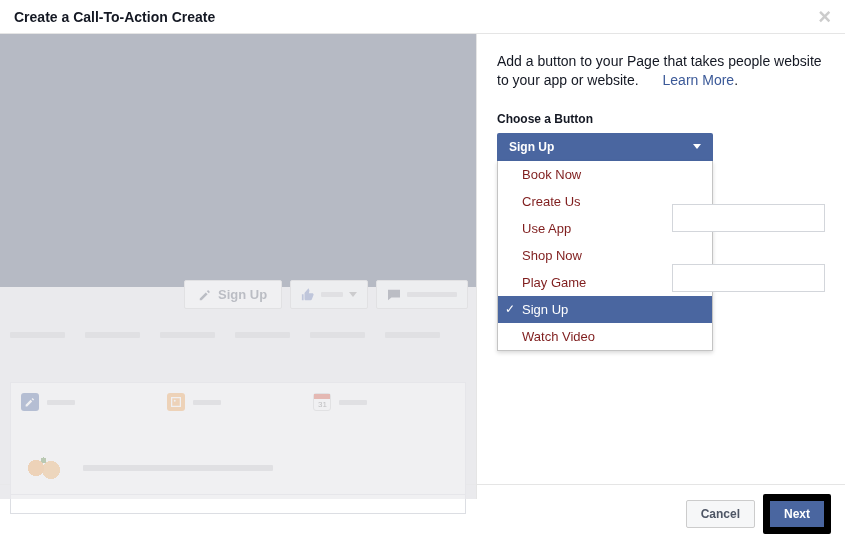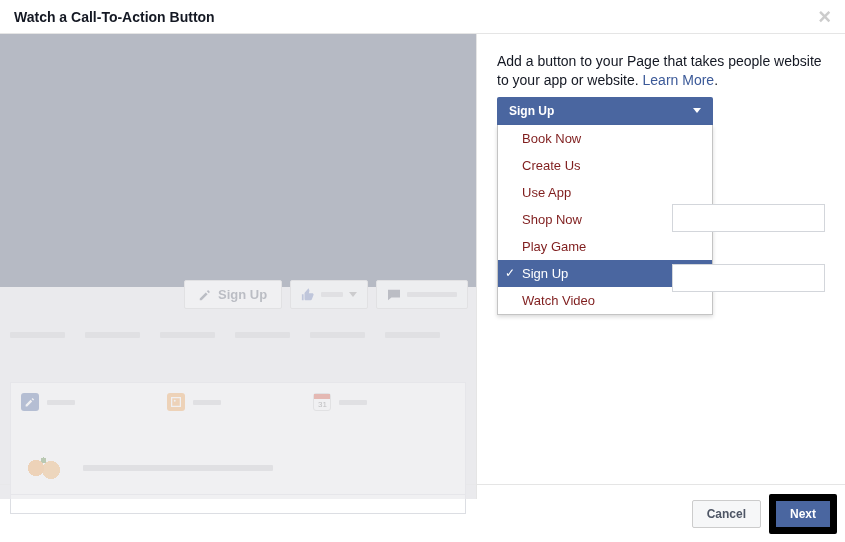--- a/index.html
+++ b/index.html
@@ -28,42 +28,42 @@
     .blue-sq { background: #3b5998; }
     .orange-sq { background: #f59a3e; }
     .cal-sq { background: #fff; border: 1px solid #ccc; position: relative; }
     .cal-sq::before { content: ''; position: absolute; top: 0; left: 0; right: 0; height: 5px; background: #d8432e; }
     .cal-sq span { font-size: 8px; color: #555; position: absolute; bottom: 1px; left: 4px; }
     .card-row2 { display: flex; align-items: center; gap: 12px; }
     .fruit { width: 50px; height: 38px; background: radial-gradient(circle at 30% 50%, #f59a3e 8px, transparent 8px), radial-gradient(circle at 60% 55%, #f5a84e 9px, transparent 9px), radial-gradient(circle at 45% 30%, #4a7c2e 3px, transparent 3px); border-radius: 4px; }
     .card2 { position: absolute; top: 460px; left: 10px; right: 10px; height: 20px; background: #fff; border: 1px solid #dcdee3; z-index: 2; }
     .right { flex: 1; padding: 18px 20px; position: relative; }
     .intro { font-size: 14px; color: #141823; line-height: 1.35; }
-    .intro a { color: #3b5998; text-decoration: none; }
+    .intro a { color: #3b5998; text-decoration: none; margin-left: 20px; }
     .section-label { font-size: 12px; font-weight: bold; color: #141823; margin-top: 22px; display: block; }
     .dd-wrap { position: relative; margin-top: 7px; width: 216px; }
     .dd-sel { background: #4a66a0; color: #fff; font-weight: bold; font-size: 12px; padding: 7px 12px; border-radius: 2px 2px 0 0; display: flex; justify-content: space-between; align-items: center; cursor: pointer; }
     .caret-w { width: 0; height: 0; border-left: 4px solid transparent; border-right: 4px solid transparent; border-top: 5px solid #fff; }
     .dd-list { background: #fff; border: 1px solid #c4c4c4; border-top: none; box-shadow: 0 2px 4px rgba(0,0,0,0.15); }
     .dd-item { padding: 6px 12px 6px 24px; font-size: 13px; color: #7f1d1d; cursor: pointer; position: relative; }
     .dd-item.sel { background: #4a66a0; color: #fff; }
     .dd-item.sel::before { content: '✓'; position: absolute; left: 7px; font-size: 12px; }
     .inputfield { position: absolute; right: 20px; width: 153px; height: 28px; border: 1px solid #d3d6db; background: #fff; }
     .in1 { top: 170px; }
     .in2 { top: 230px; }
-    .footer { position: absolute; bottom: 0; left: 0; right: 0; height: 58px; border-top: 1px solid #e5e5e5; display: flex; justify-content: flex-end; align-items: center; gap: 8px; padding: 0 8px; }
+    .footer { position: absolute; bottom: 0; left: 0; right: 0; height: 58px; border-top: 1px solid #e5e5e5; display: flex; justify-content: flex-end; align-items: center; gap: 8px; padding: 0 14px; }
     .btn { font-size: 12px; font-weight: bold; padding: 6px 14px; border-radius: 2px; cursor: pointer; }
     .btn-cancel { background: #f6f7f8; border: 1px solid #ccc; color: #4e5665; }
     .btn-next { background: #4a66a0; border: 7px solid #000000; color: #fff; }
   </style>
 </head>
 <body>
 
 <div class="header">
-  <h1>Watch a Call-To-Action Button</h1>
+  <h1>Create a Call-To-Action Create</h1>
   <span class="close-x">×</span>
 </div>
 
 <div class="main">
   <div class="left">
     <div class="cover"></div>
     <div class="action-row">
       <div class="cta-btn">
         <svg class="pencil-ico" viewBox="0 0 16 16">
             <path fill="#4e5665" d="M12.1 1.4l2.5 2.5-1.6 1.6-2.5-2.5 1.6-1.6zM1 12.5V15h2.5l8-8-2.5-2.5-8 8z"></path>
@@ -124,20 +124,21 @@
       </div>
     </div>
     <div class="card2"></div>
     <div class="overlay"></div>
   </div>
 
   <div class="right">
     <p class="intro">
       <span>Add a button to your Page that takes people website to your app or website. </span><a href="#">Learn More</a>.
     </p>
+    <label class="section-label">Choose a Button</label>
     <div class="dd-wrap">
       <div class="dd-sel">
         <span>Sign Up</span>
         <span class="caret-w"></span>
       </div>
       <div class="dd-list">
         <div class="dd-item">Book Now</div>
         <div class="dd-item">Create Us</div>
         <div class="dd-item">Use App</div>
         <div class="dd-item">Shop Now</div>

